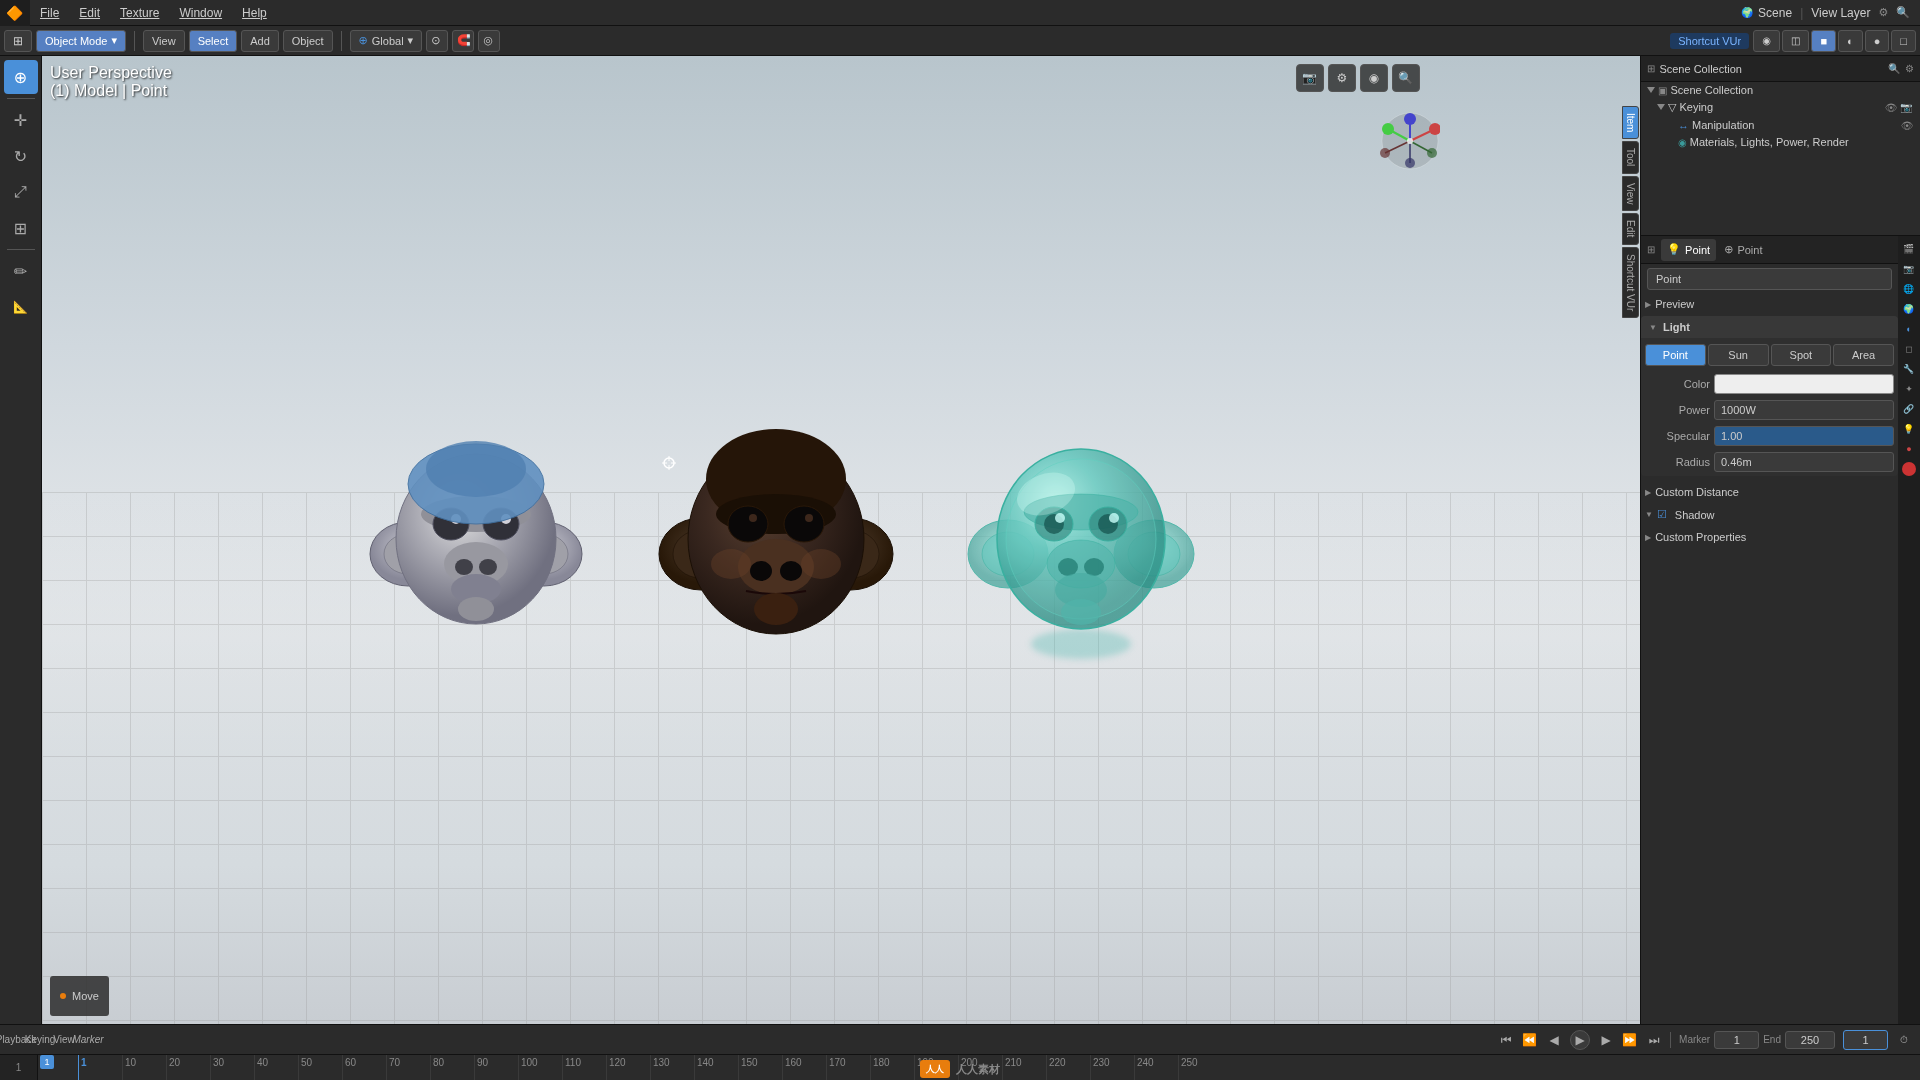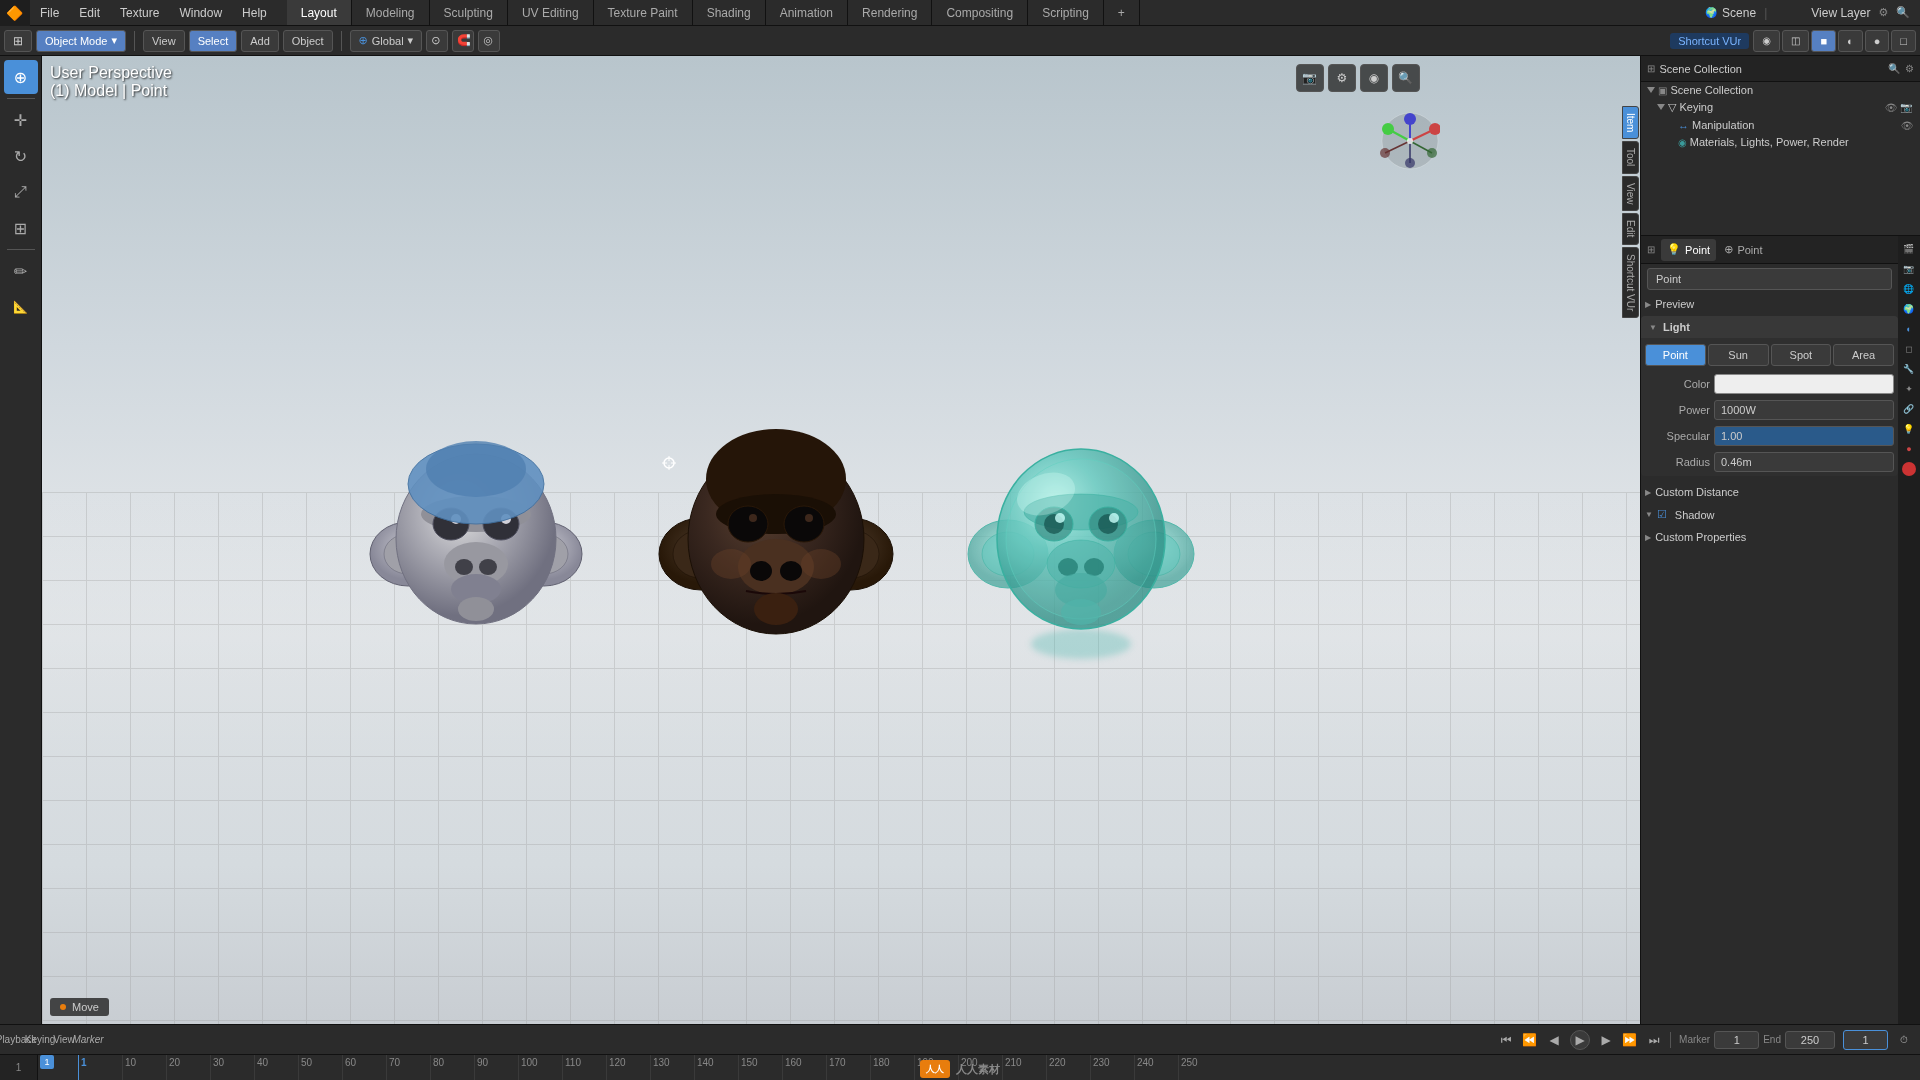--- a/index.html
+++ b/index.html
@@ -38,20 +38,21 @@
       height: 100%;
     }
     #top-bar .menu-item {
       padding: 0 10px;
       height: 100%;
       display: flex;
       align-items: center;
       color: #ccc;
       font-size: 12px;
       cursor: pointer;
+      text-decoration: underline;
     }
     #top-bar .workspace-tabs {
       display: flex;
       align-items: center;
       height: 100%;
       margin-left: 10px;
     }
     .workspace-tab {
       padding: 0 14px;
       height: 100%;
@@ -73,21 +74,20 @@
       gap: 8px;
       padding-right: 10px;
     }
     .scene-name {
       color: #ccc;
       font-size: 12px;
     }
     .layer-name {
       color: #ccc;
       font-size: 12px;
-      margin-left: 36px;
     }
 
     
     #toolbar-row {
       height: 30px;
       background: #2b2b2b;
       display: flex;
       align-items: center;
       border-bottom: 1px solid #111;
       gap: 4px;
@@ -189,21 +189,21 @@
       height: 60px;
     }
 
     
     .move-indicator {
       position: absolute;
       bottom: 8px;
       left: 8px;
       background: rgba(43,43,43,0.85);
       color: #ccc;
-      padding: 3px 10px;
+      padding: 14px 10px;
       border-radius: 3px;
       font-size: 11px;
       display: flex;
       align-items: center;
       gap: 6px;
     }
     .move-dot {
       width: 6px; height: 6px;
       background: #e87d0d;
       border-radius: 50%;
@@ -507,33 +507,20 @@
 <body>
 
 <div id="top-bar">
   <div class="app-icon">🔶</div>
   <div class="menu-items">
     <div class="menu-item">File</div>
     <div class="menu-item">Edit</div>
     <div class="menu-item">Texture</div>
     <div class="menu-item">Window</div>
     <div class="menu-item">Help</div>
-  </div>
-  <div class="workspace-tabs">
-    <div class="workspace-tab active">Layout</div>
-    <div class="workspace-tab">Modeling</div>
-    <div class="workspace-tab">Sculpting</div>
-    <div class="workspace-tab">UV Editing</div>
-    <div class="workspace-tab">Texture Paint</div>
-    <div class="workspace-tab">Shading</div>
-    <div class="workspace-tab">Animation</div>
-    <div class="workspace-tab">Rendering</div>
-    <div class="workspace-tab">Compositing</div>
-    <div class="workspace-tab">Scripting</div>
-    <div class="workspace-tab">+</div>
   </div>
   <div class="right-section">
     <span class="scene-name" style="display:flex;align-items:center;gap:4px;">
       <span style="color:#888;font-size:10px;">🌍</span>
       <span>Scene</span>
     </span>
     <span style="color:#555;">|</span>
     <span class="layer-name">
       <span>View Layer</span>
     </span>

